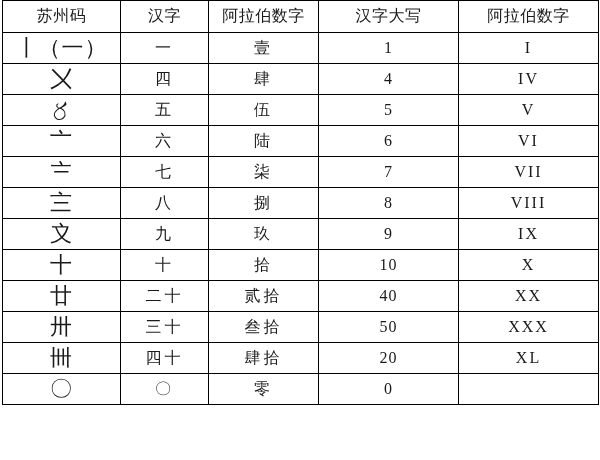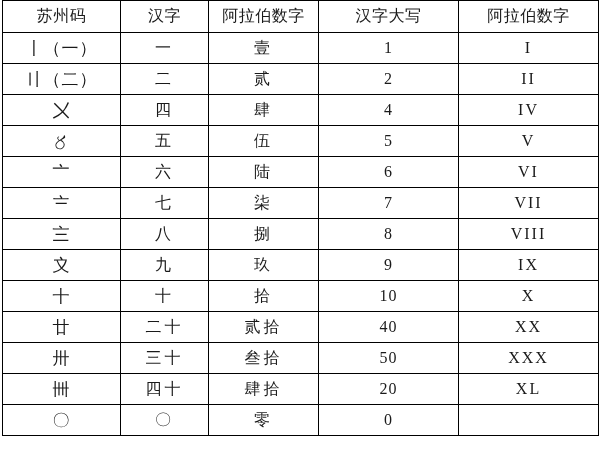--- a/index.html
+++ b/index.html
@@ -49,21 +49,21 @@
   
   col.c0 { width: 118px; }
   col.c1 { width: 88px; }
   col.c2 { width: 110px; }
   col.c3 { width: 140px; }
   col.c4 { width: 140px; }
 
   
   td.suzhou-cell {
     font-family: "DejaVu Sans", "Liberation Sans", sans-serif;
-    font-size: 17px;
+    font-size: 22px;
     letter-spacing: 1px;
     margin-left: 43px;
   }
   td.hanzi-cell {
     letter-spacing: 3px;
   }
   td.arabic-cell, td.roman-cell {
     font-family: "Liberation Serif", "DejaVu Serif", serif;
     letter-spacing: 1px;
   }
@@ -92,27 +92,20 @@
         <th>阿拉伯数字</th>
       </tr>
     </thead>
     <tbody>
       <tr>
         <td class="suzhou-cell">〡（一）</td>
         <td class="hanzi-cell">一</td>
         <td class="hanzi-cell">壹</td>
         <td class="arabic-cell">1</td>
         <td class="roman-cell">I</td>
-      </tr>
-      <tr>
-        <td class="suzhou-cell">〢（二）</td>
-        <td class="hanzi-cell">二</td>
-        <td class="hanzi-cell">贰</td>
-        <td class="arabic-cell">2</td>
-        <td class="roman-cell">II</td>
       </tr>
       <tr>
         <td class="suzhou-cell">〤</td>
         <td class="hanzi-cell">四</td>
         <td class="hanzi-cell">肆</td>
         <td class="arabic-cell">4</td>
         <td class="roman-cell">IV</td>
       </tr>
       <tr>
         <td class="suzhou-cell">〥</td>

